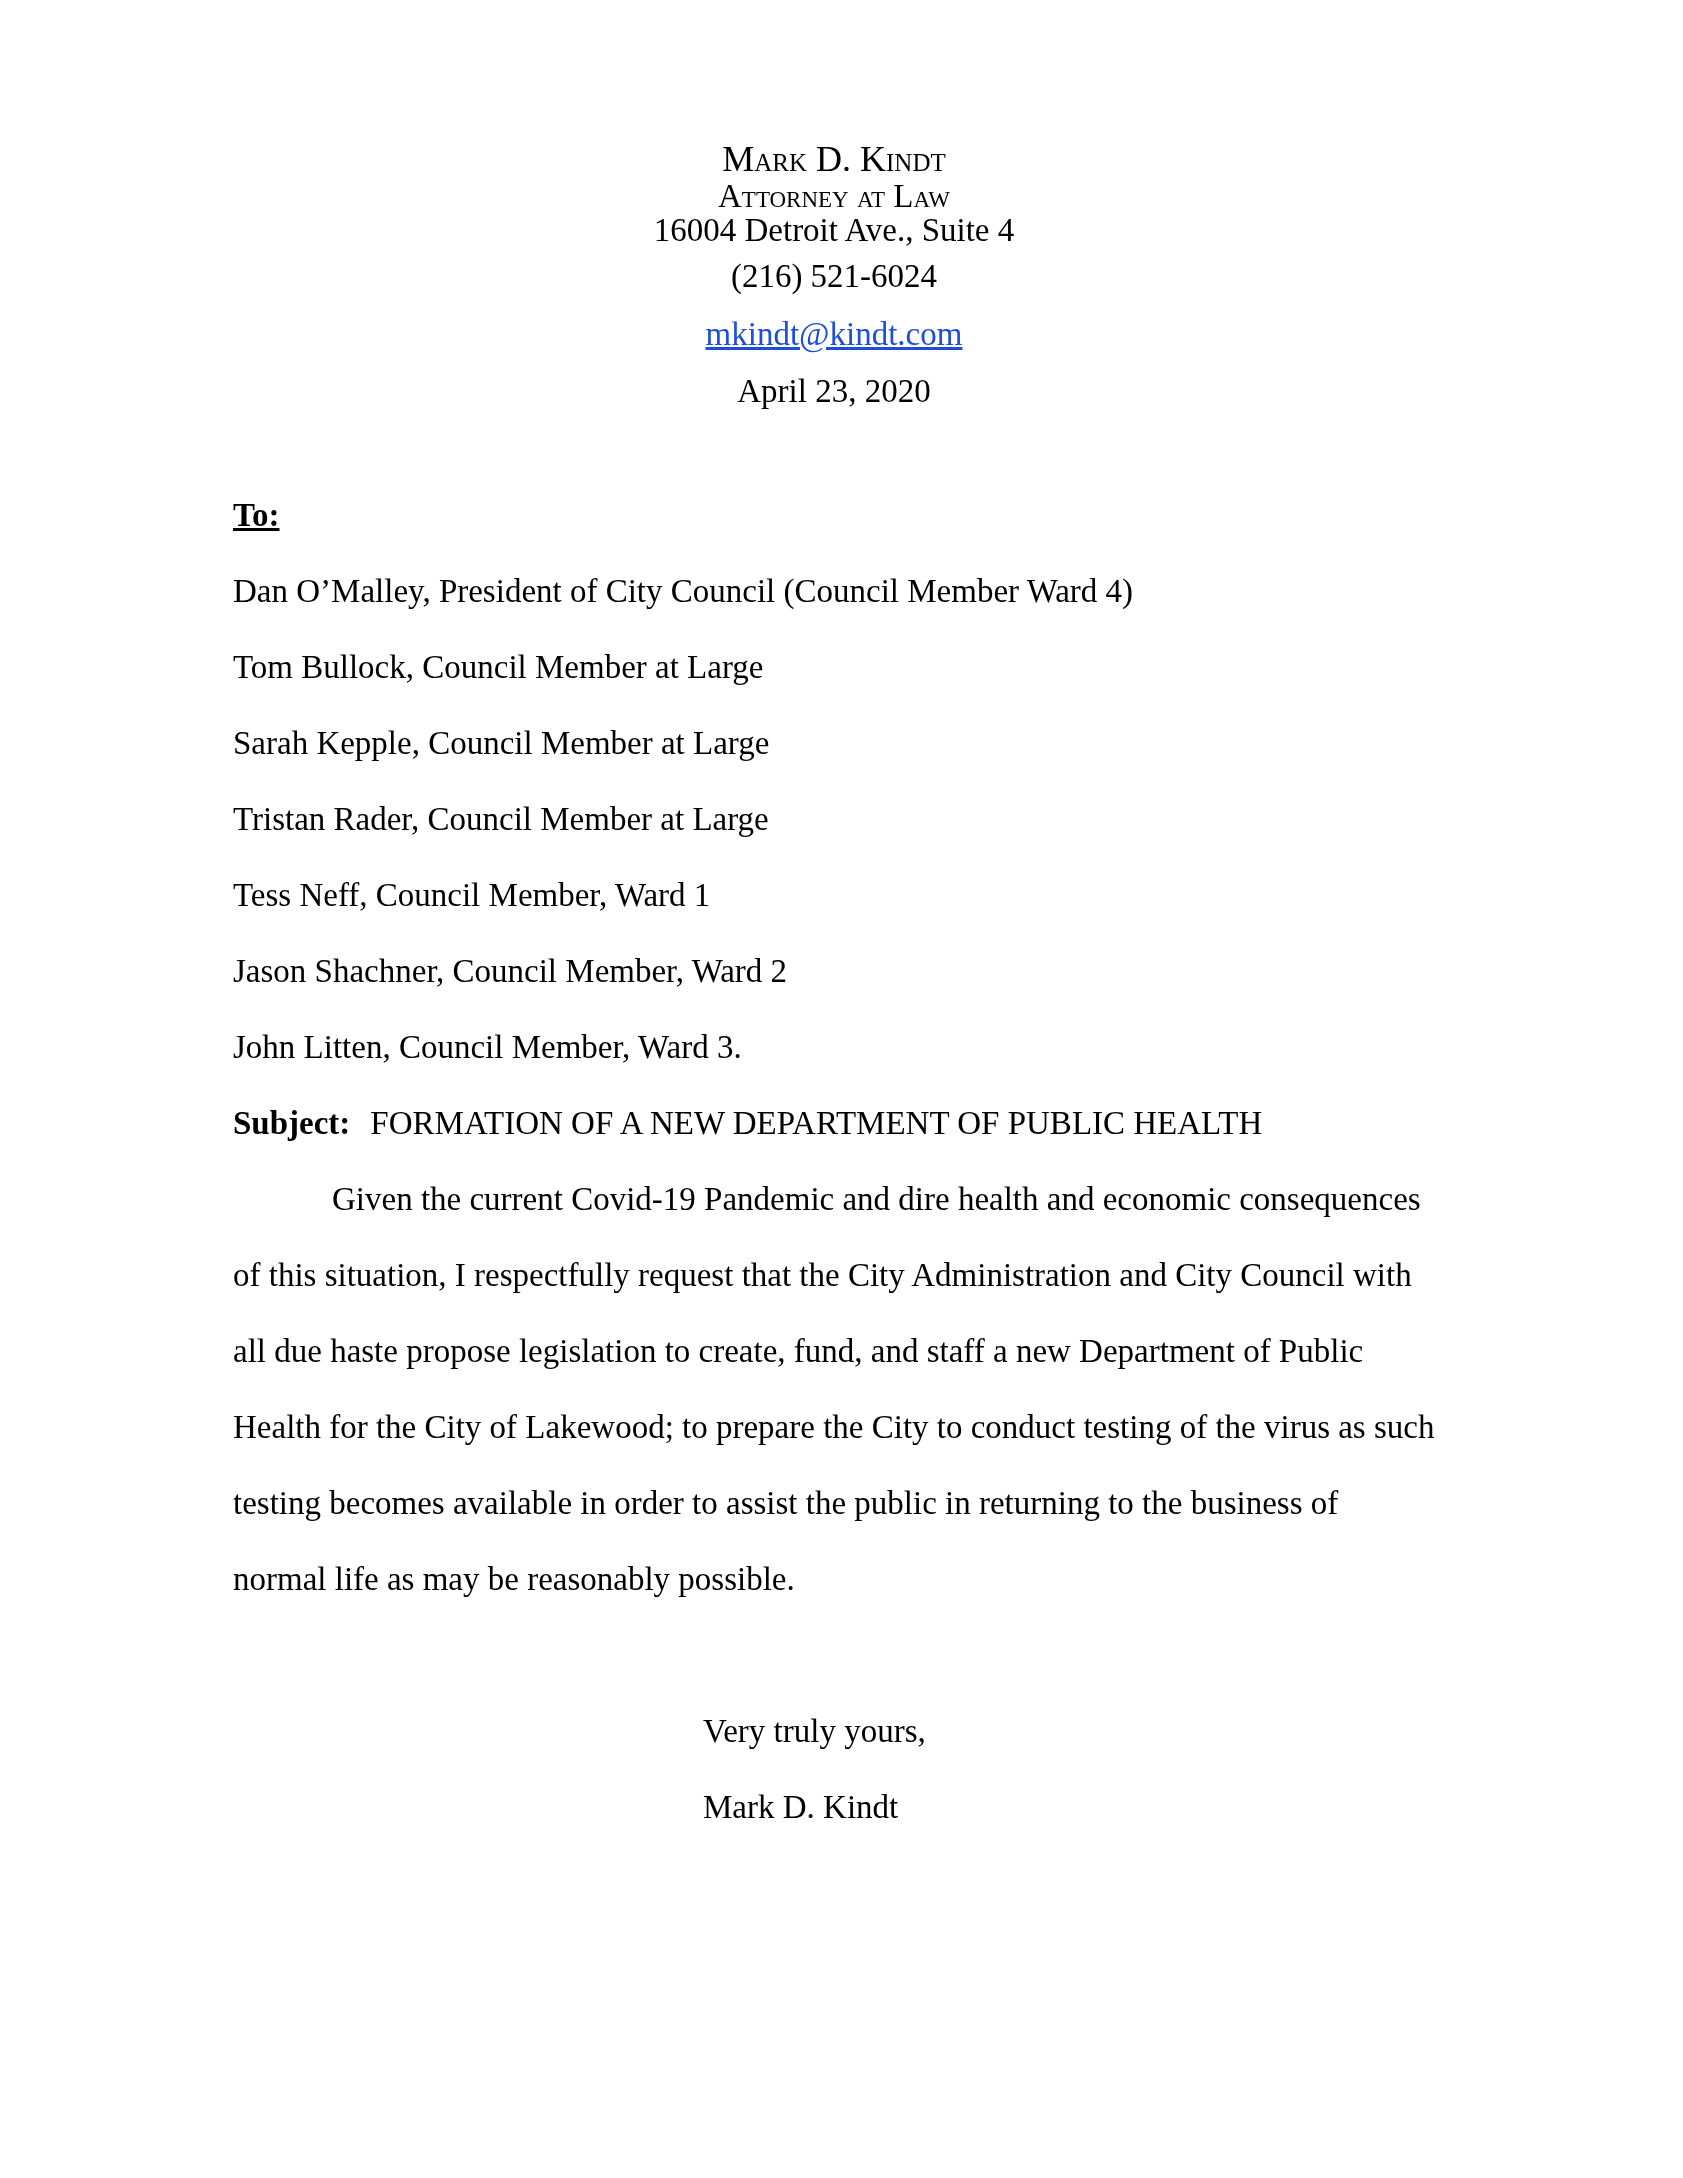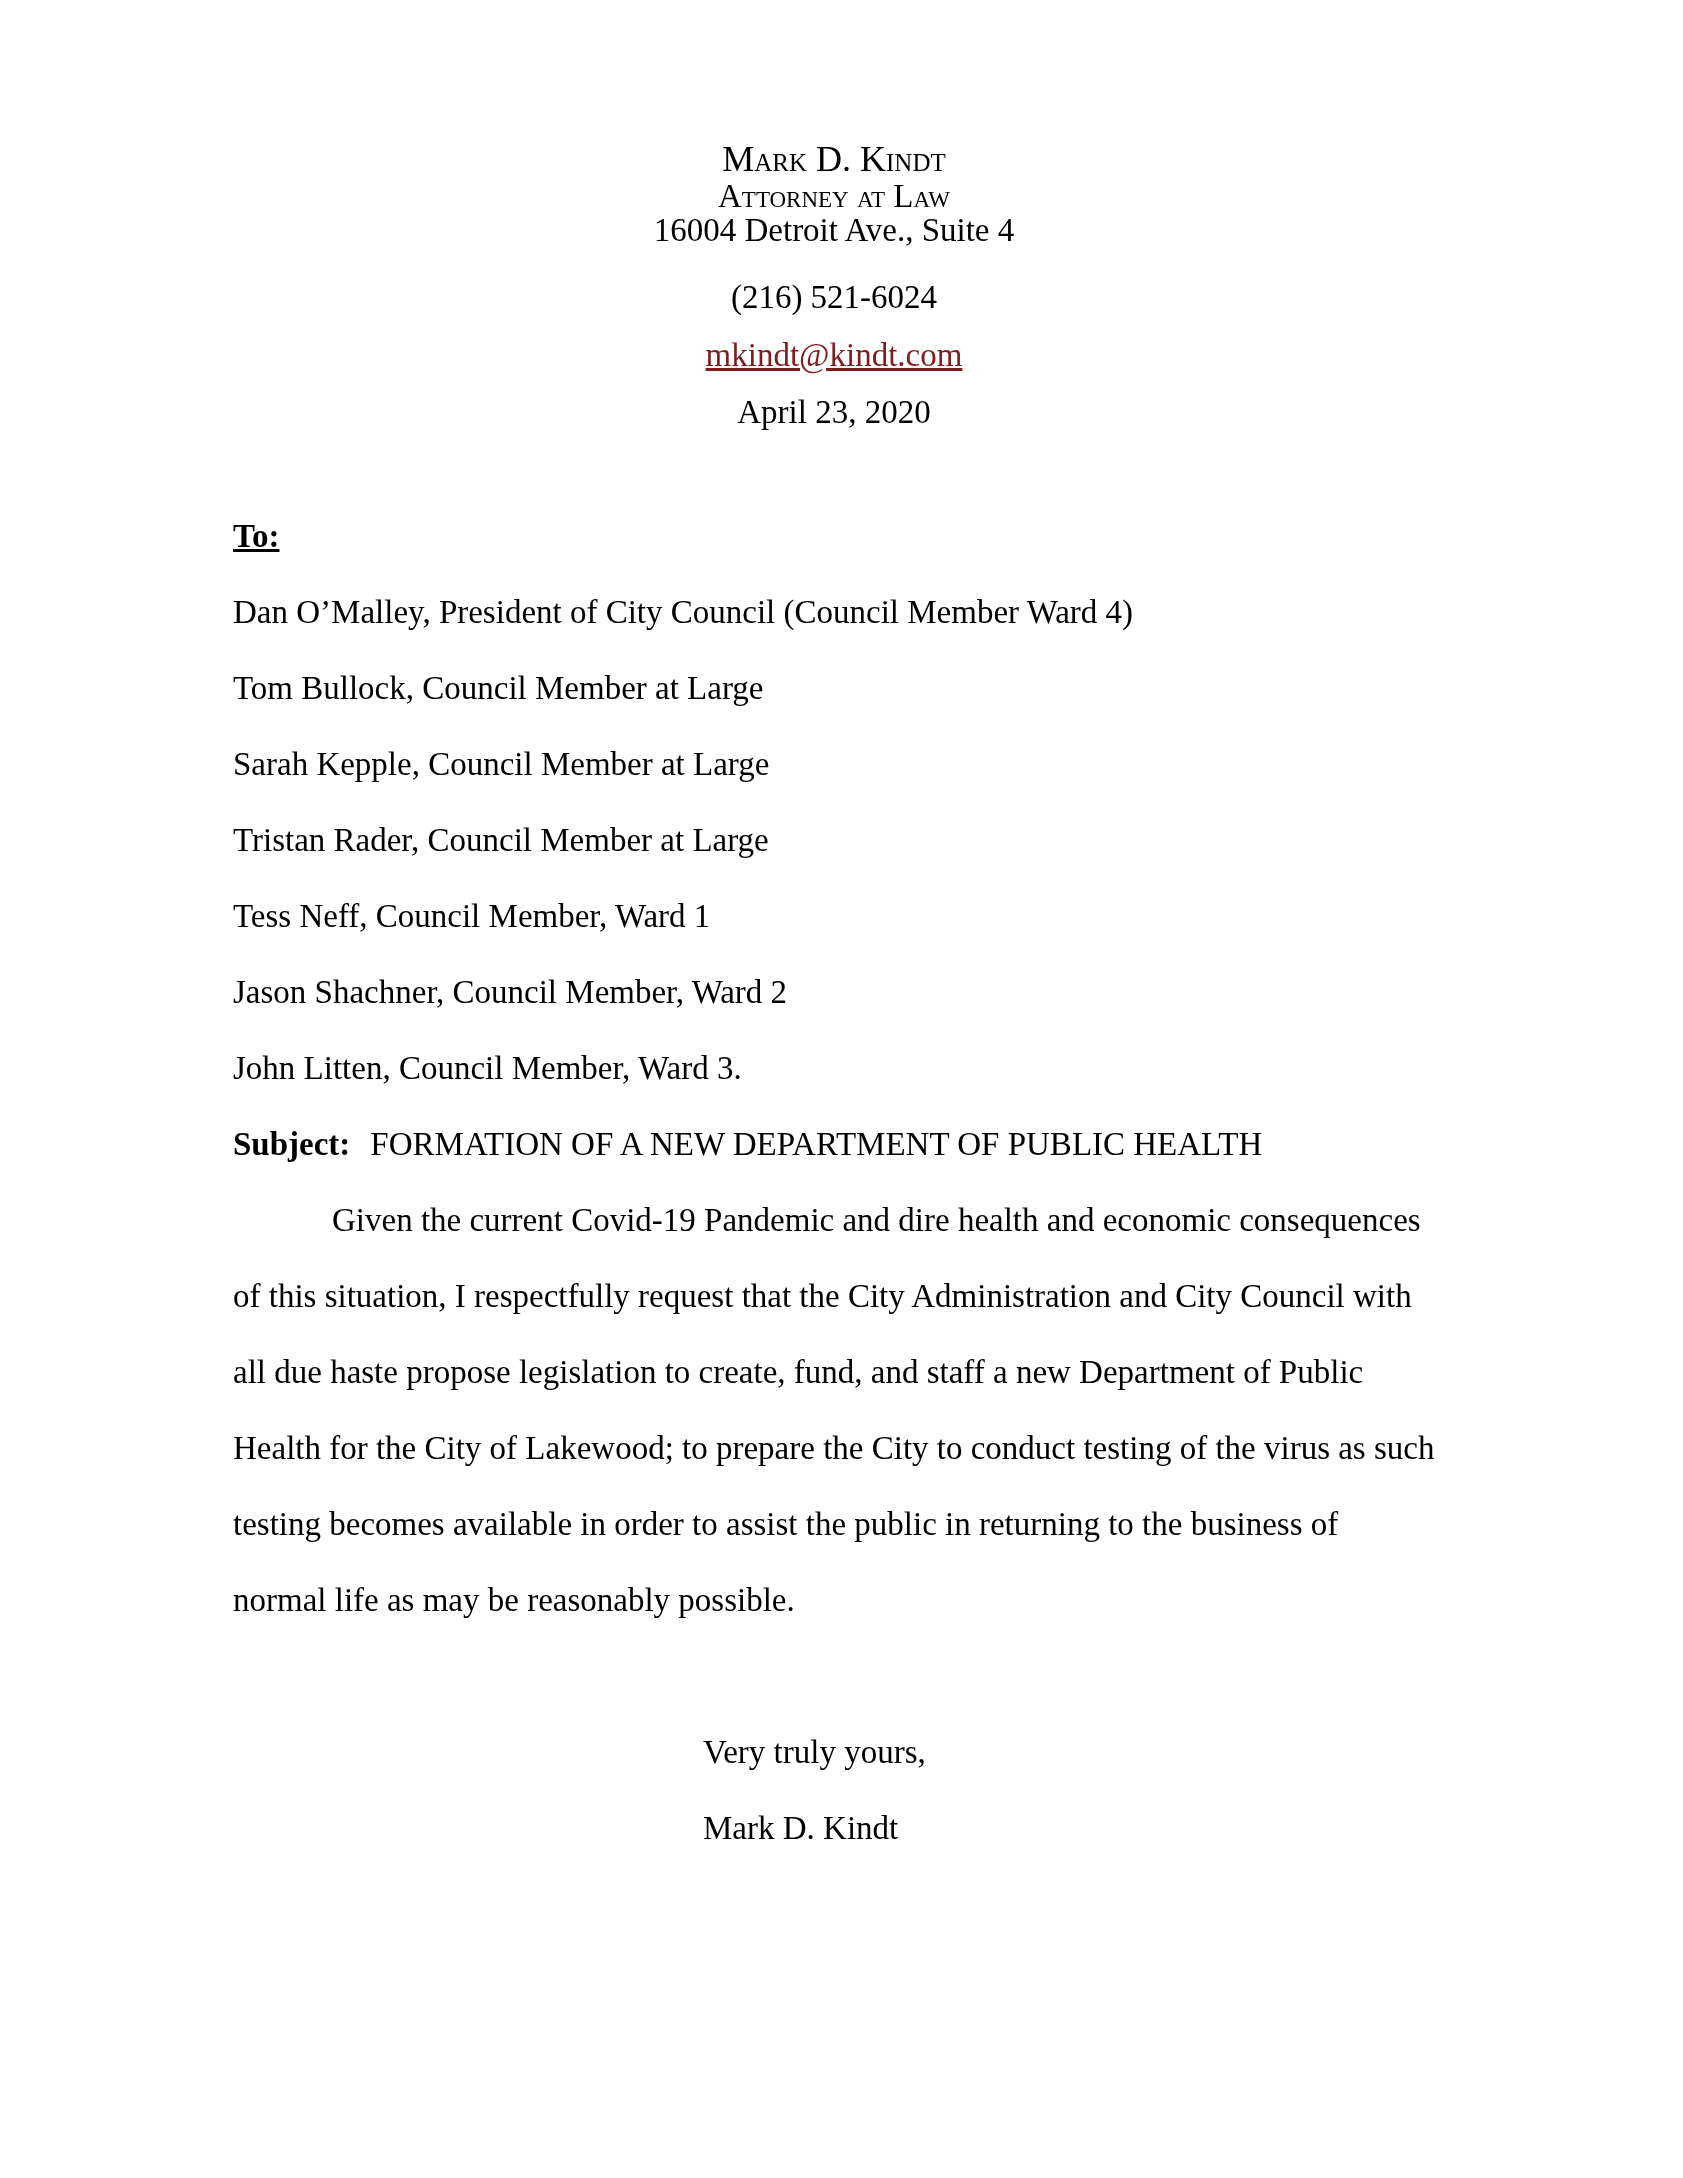--- a/index.html
+++ b/index.html
@@ -26,24 +26,24 @@
     line-height: 34px;
   }
   .lh-name {
     font-variant: small-caps;
     font-size: 36px;
     line-height: 40px;
   }
   .lh-title {
     font-variant: small-caps;
   }
-  .lh-phone { margin-top: 33px; }
+  .lh-phone { margin-top: 12px; }
   .lh-email { margin-top: 24px; }
   .lh-email a {
-    color: #7f1d1d;
+    color: #1d4ed8;
     text-decoration: underline;
   }
   .lh-date { margin-top: 23px; }
   
   .main {
     margin-top: 69px;
     width: 1203px;
     line-height: 76px;
   }
   .to-label {

